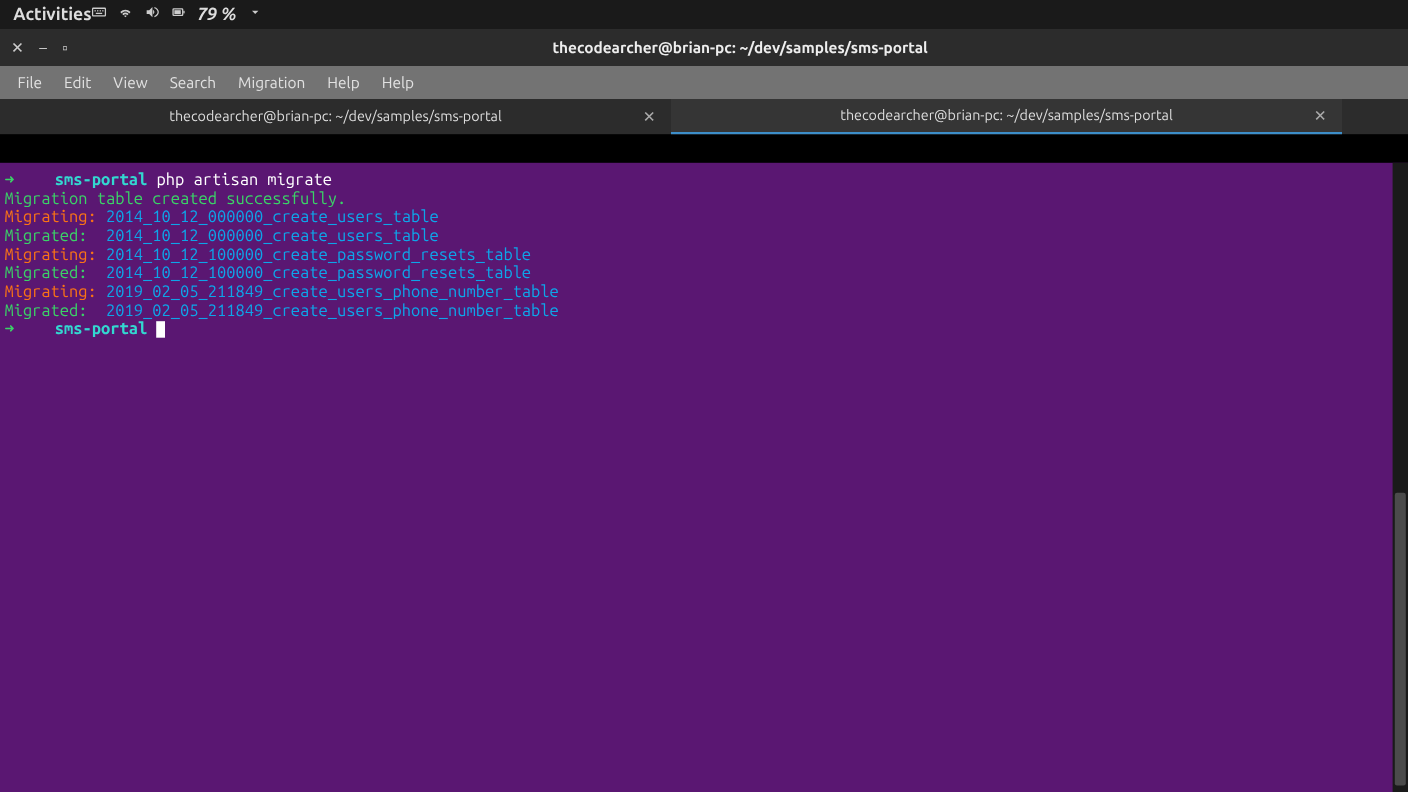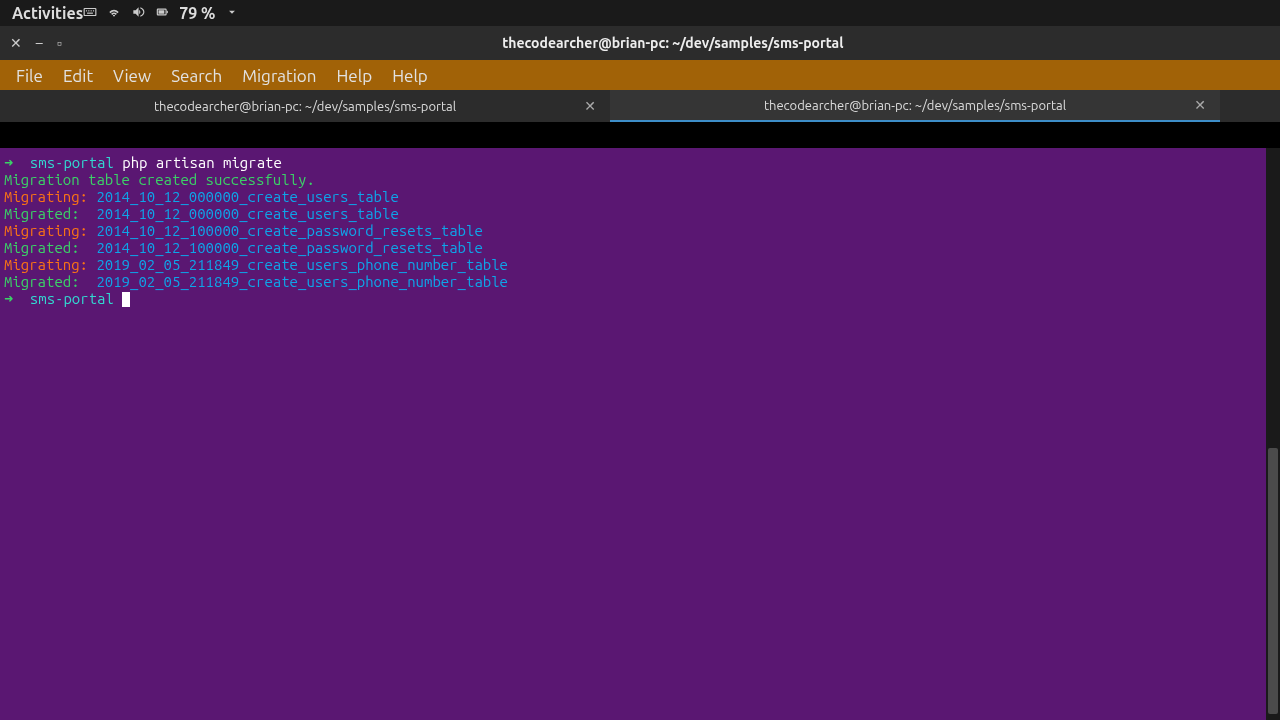--- a/index.html
+++ b/index.html
@@ -17,21 +17,21 @@
     background: #1a1a1a;
     display: flex;
     align-items: center;
     font-size: 16px;
     font-weight: 600;
     color: #ddd;
     padding: 0 12px;
   }
   .topbar .activities { flex: 0 0 auto; }
   .topbar .center { flex: 1; text-align: center; }
-  .topbar .right { flex: 0 0 auto; display: flex; align-items: center; gap: 10px; }
+  .topbar .right { flex: 0 0 auto; display: flex; align-items: center; gap: 10px; font-style: italic; }
   .topbar .icon-svg { width: 14px; height: 14px; fill: #ccc; display: inline-block; }
   .window {
     position: absolute;
     top: 26px; left: 0; right: 0; bottom: 0;
   }
   .titlebar {
     height: 34px;
     background: #2c2c2c;
     display: flex;
     align-items: center;
@@ -45,26 +45,26 @@
   }
   .titlebar .title {
     flex: 1;
     text-align: center;
     font-size: 14px;
     font-weight: 600;
     color: #eee;
   }
   .menubar {
     height: 30px;
-    background: #a16207;
+    background: #737373;
     display: flex;
     align-items: center;
     padding: 0 6px;
     gap: 0;
-    font-size: 17px;
+    font-size: 14px;
     color: #e2e2e2;
   }
   .menubar .menu-item { padding: 4px 10px; cursor: pointer; }
   .tabbar {
     height: 32px;
     background: #2c2c2c;
     display: flex;
     align-items: stretch;
   }
   .tab {
@@ -115,21 +115,21 @@
     background: #1a1a1a;
   }
   .scrollbar-thumb {
     position: absolute;
     left: 2px; right: 2px;
     top: 300px; bottom: 6px;
     background: #4b4b4b;
     border-radius: 2px;
   }
   .arrow { color: #3bd267; }
-  .cwd { color: #33d7d0; font-weight: normal; }
+  .cwd { color: #33d7d0; font-weight: bold; margin-left: 20px; }
   .cmd { color: #ffffff; }
   .success { color: #3bd267; }
   .migrating { color: #f97316; }
   .migrated { color: #3bd267; }
   .white { color: #0ea5e9; }
   .cursor {
     display: inline-block;
     width: 8px;
     height: 15px;
     background: #fff;

